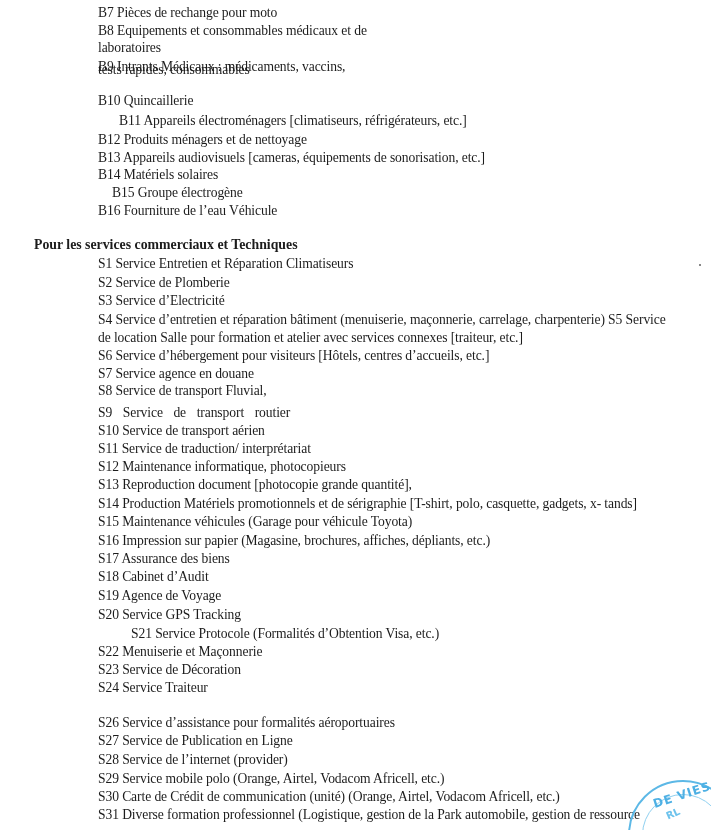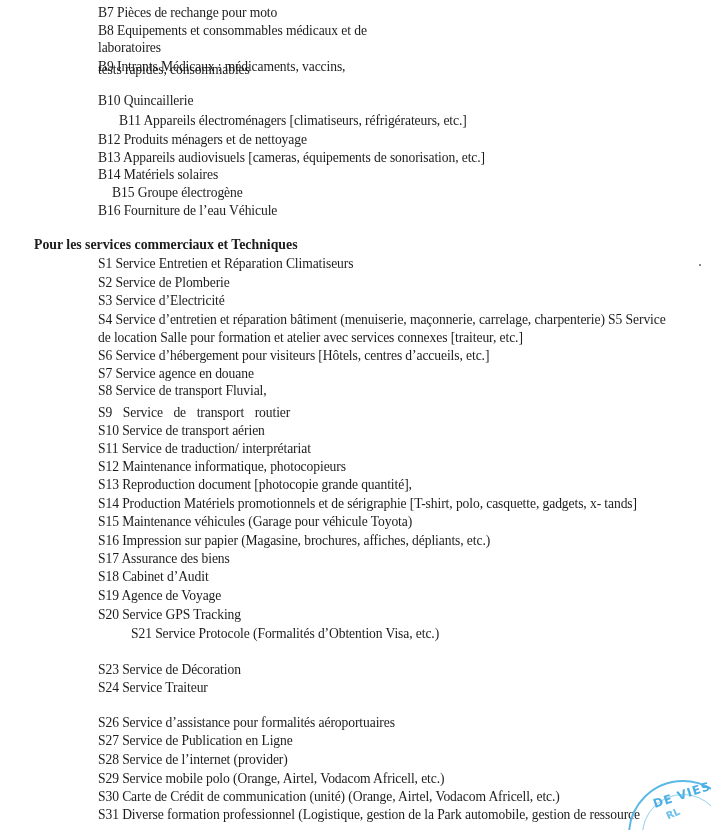--- a/index.html
+++ b/index.html
@@ -122,20 +122,21 @@
   <div class="line" style="left:98px; top:458px;">S12 Maintenance informatique, photocopieurs</div>
   <div class="line" style="left:98px; top:476px;">S13 Reproduction document [photocopie grande quantité],</div>
   <div class="line" style="left:98px; top:495px;">S14 Production Matériels promotionnels et de sérigraphie [T-shirt, polo, casquette, gadgets, x- tands]</div>
   <div class="line" style="left:98px; top:513px;">S15 Maintenance véhicules (Garage pour véhicule Toyota)</div>
   <div class="line" style="left:98px; top:532px;">S16 Impression sur papier (Magasine, brochures, affiches, dépliants, etc.)</div>
   <div class="line" style="left:98px; top:550px;">S17 Assurance des biens</div>
   <div class="line" style="left:98px; top:568px;">S18 Cabinet d’Audit</div>
   <div class="line" style="left:98px; top:587px;">S19 Agence de Voyage</div>
   <div class="line" style="left:98px; top:606px;">S20 Service GPS Tracking</div>
   <div class="line" style="left:94px; top:625px;margin-left:37px;">S21 Service Protocole (Formalités d’Obtention Visa, etc.)</div>
+  <div class="line" style="left:98px; top:643px;">S22 Menuiserie et Maçonnerie</div>
   <div class="line" style="left:98px; top:661px;">S23 Service de Décoration</div>
   <div class="line" style="left:98px; top:679px;">S24 Service Traiteur</div>
   <div class="line" style="left:98px; top:714px;">S26 Service d’assistance pour formalités aéroportuaires</div>
   <div class="line" style="left:98px; top:732px;">S27 Service de Publication en Ligne</div>
   <div class="line" style="left:98px; top:751px;">S28 Service de l’internet (provider)</div>
   <div class="line" style="left:98px; top:770px;">S29 Service mobile polo (Orange, Airtel, Vodacom Africell, etc.)</div>
   <div class="line" style="left:98px; top:788px;">S30 Carte de Crédit de communication (unité) (Orange, Airtel, Vodacom Africell, etc.)</div>
   <div class="line" style="left:98px; top:806px;">S31 Diverse formation professionnel (Logistique, gestion de la Park automobile, gestion de ressource</div>
 
   <div class="speck"></div>

